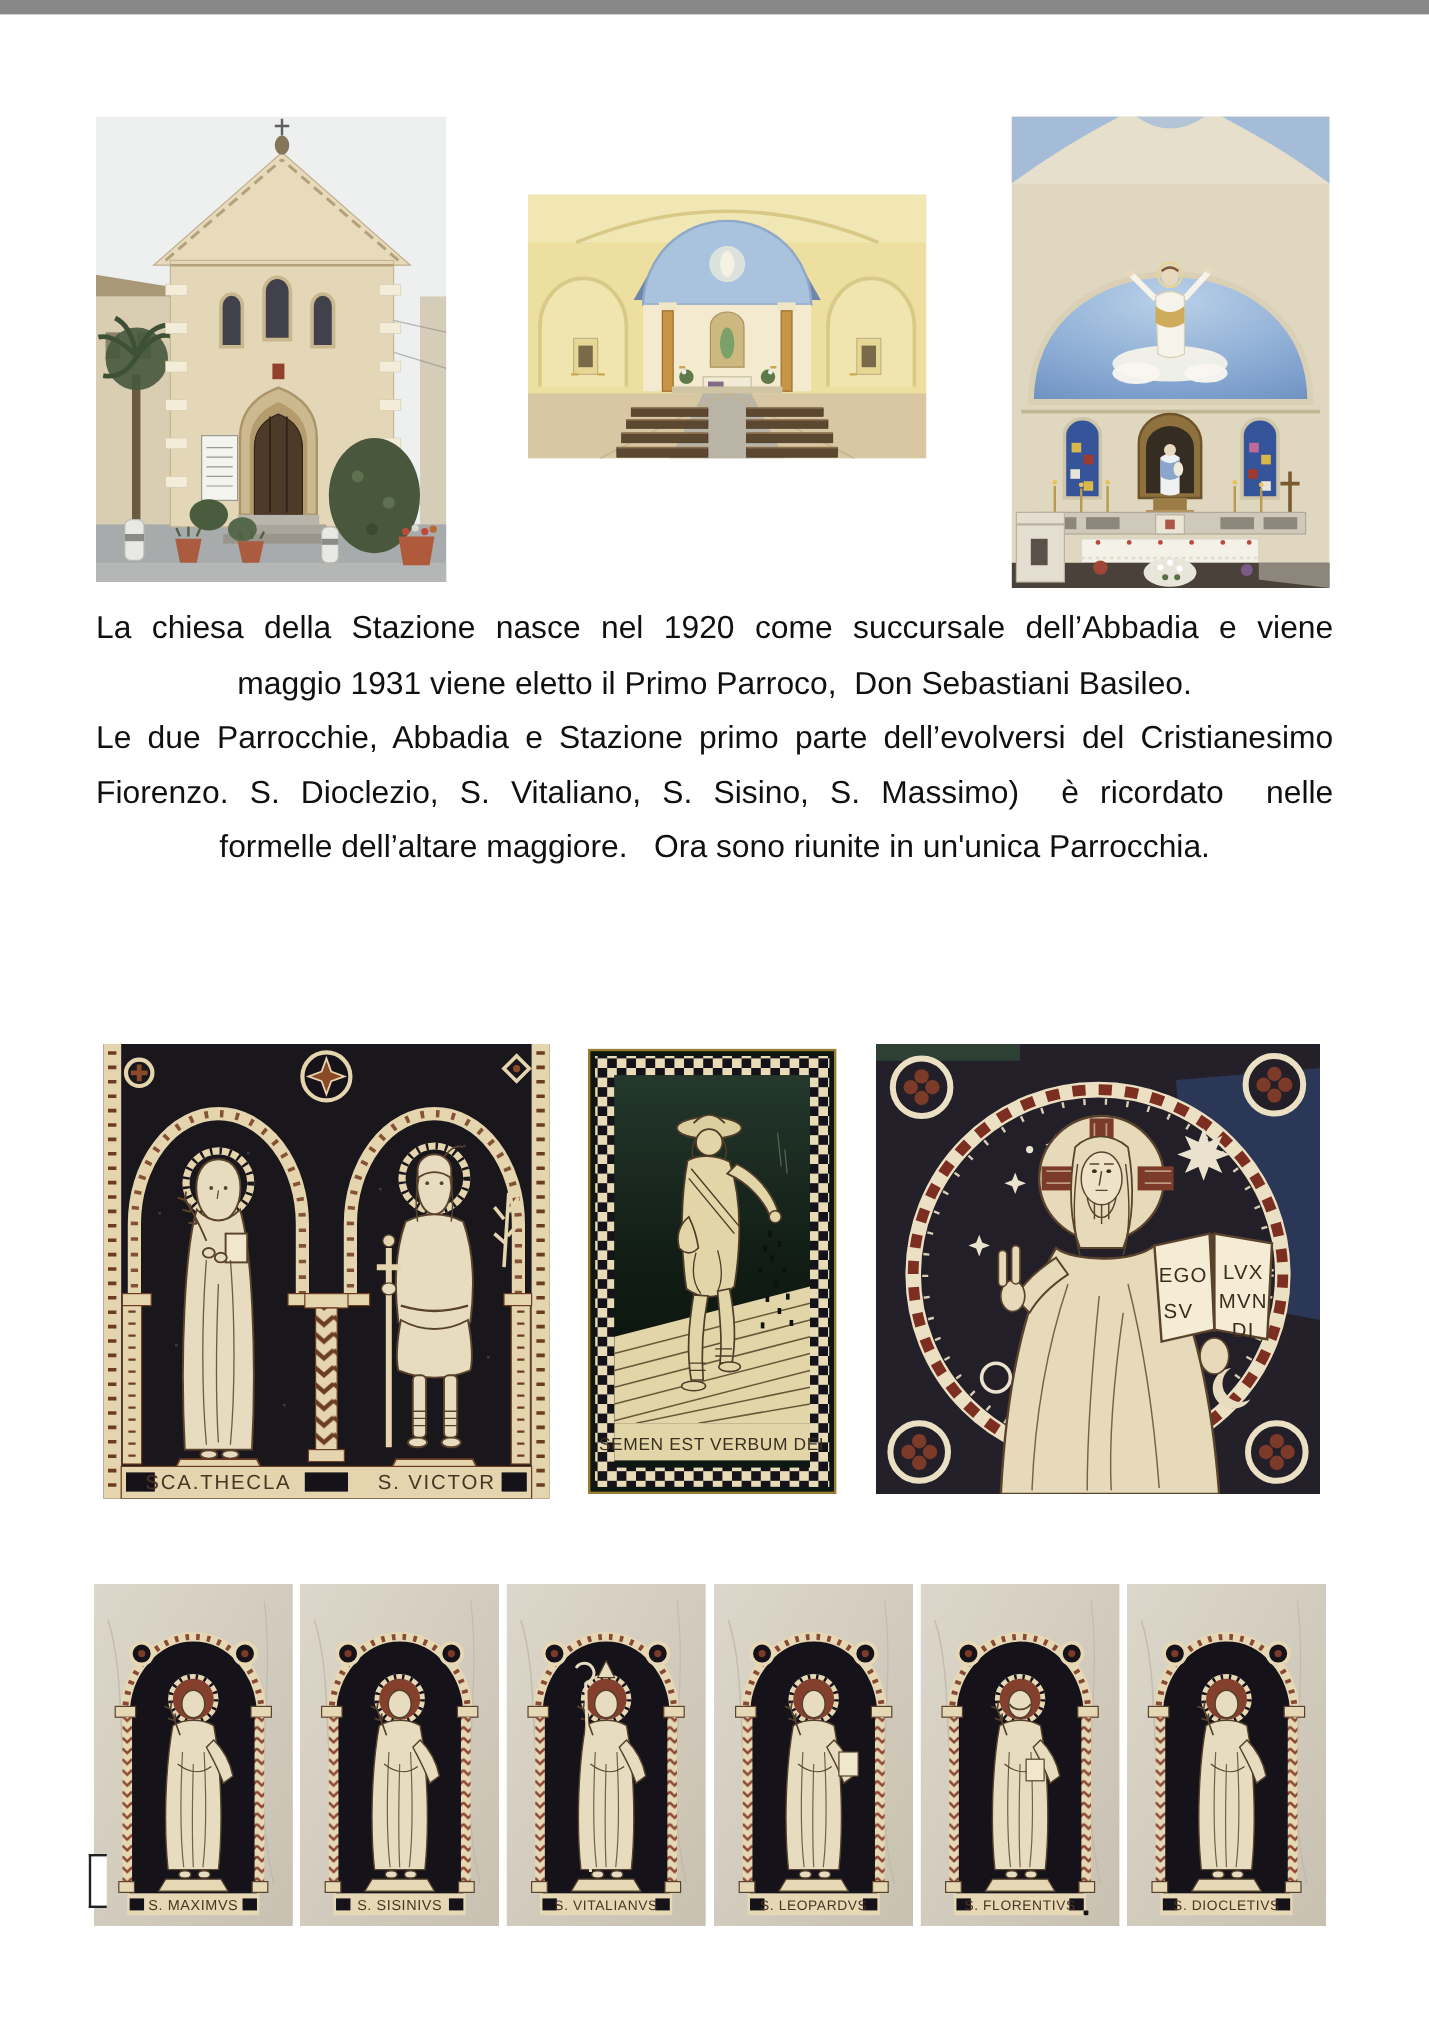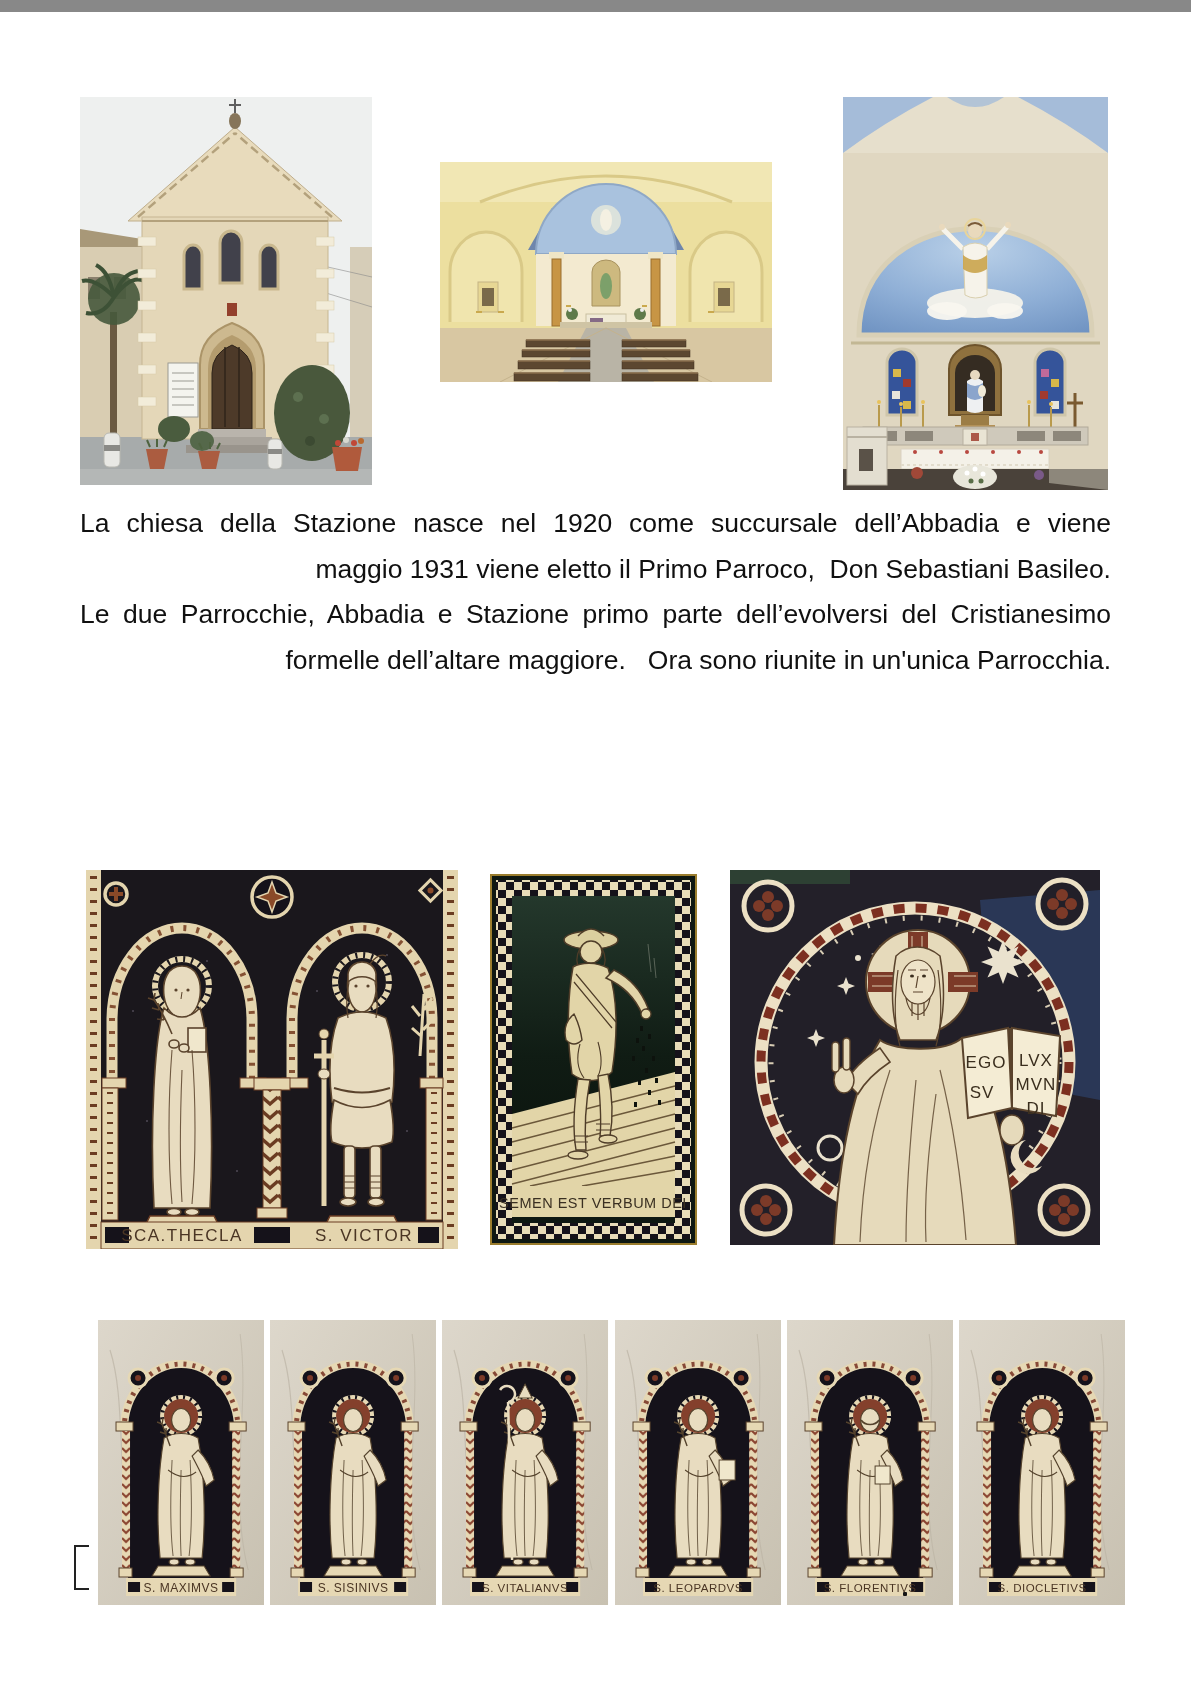--- a/index.html
+++ b/index.html
@@ -4,25 +4,25 @@
 <style>
   html,body{margin:0;padding:0;background:#888}
   #page{position:relative;width:1191px;height:1684px;margin:12px auto;background:#ffffff;
         font-family:"Liberation Sans",sans-serif;overflow:hidden}
   .abs{position:absolute}
   .photo1{left:80px;top:85px;width:292px;height:388px}
   .photo2{left:440px;top:150px;width:332px;height:220px}
   .photo3{left:843px;top:85px;width:265px;height:393px}
   .textblock{left:80px;top:489px;width:1031px;font-size:26.5px;line-height:45.5px;color:#101010}
   .tline{white-space:nowrap;text-align:justify;text-align-last:justify;overflow:hidden}
-  .tline.plain{text-align:right;text-align-last:auto}
+  .tline.plain{text-align:center;text-align-last:auto}
   .mosA{left:86px;top:858px;width:372px;height:379px}
   .mosB{left:490px;top:862px;width:207px;height:371px}
   .mosC{left:730px;top:858px;width:370px;height:375px}
-  .strip{left:98px;top:1308px;width:1027px;height:285px;display:flex;gap:6px}
+  .strip{left:78px;top:1308px;width:1027px;height:285px;display:flex;gap:6px}
   .strip svg{flex:1 1 0;height:100%;display:block}
   .artifact{left:74px;top:1533px;width:13px;height:41px;background:#fff;border:2px solid #222;border-right:none;z-index:5}
   .dot{left:903px;top:1580px;width:4px;height:4px;background:#151515;border-radius:1px}
   svg{display:block}
   svg text{font-family:"Liberation Sans",sans-serif}
   .insc{fill:#4a3524;letter-spacing:1.5px}
 </style>
 </head>
 <body>
 
@@ -307,20 +307,21 @@
       <rect x="4" y="330" width="40" height="58" fill="#e3ded0" stroke="#b9b2a2"></rect>
       <rect x="16" y="352" width="14" height="22" fill="#5a5248"></rect>
       <line x1="4" y1="340" x2="44" y2="340" stroke="#b9b2a2" stroke-width="2"></line>
     </g>
   </svg>
 
   <div class="abs textblock">
     <div class="tline">La chiesa della Stazione nasce nel 1920 come succursale dell’Abbadia e viene</div>
     <div class="tline plain">maggio 1931 viene eletto il Primo Parroco,&nbsp; Don Sebastiani Basileo.</div>
     <div class="tline">Le due Parrocchie, Abbadia e Stazione primo parte dell’evolversi del Cristianesimo</div>
+    <div class="tline">Fiorenzo. S. Dioclezio, S. Vitaliano, S. Sisino, S. Massimo) &nbsp;è ricordato &nbsp;nelle</div>
     <div class="tline plain">formelle dell’altare maggiore. &nbsp; Ora sono riunite in un'unica Parrocchia.</div>
   </div>
 
   <svg class="abs mosA" viewBox="0 0 372 379" preserveAspectRatio="none" role="img">
     <rect width="372" height="379" fill="#1a171c"></rect>
     <g fill="#413c46">
         <rect x="60" y="250" width="2" height="2"></rect>
         <rect x="150" y="300" width="2" height="2"></rect>
       <rect x="230" y="120" width="2" height="2"></rect>
         <rect x="320" y="260" width="2" height="2"></rect>

